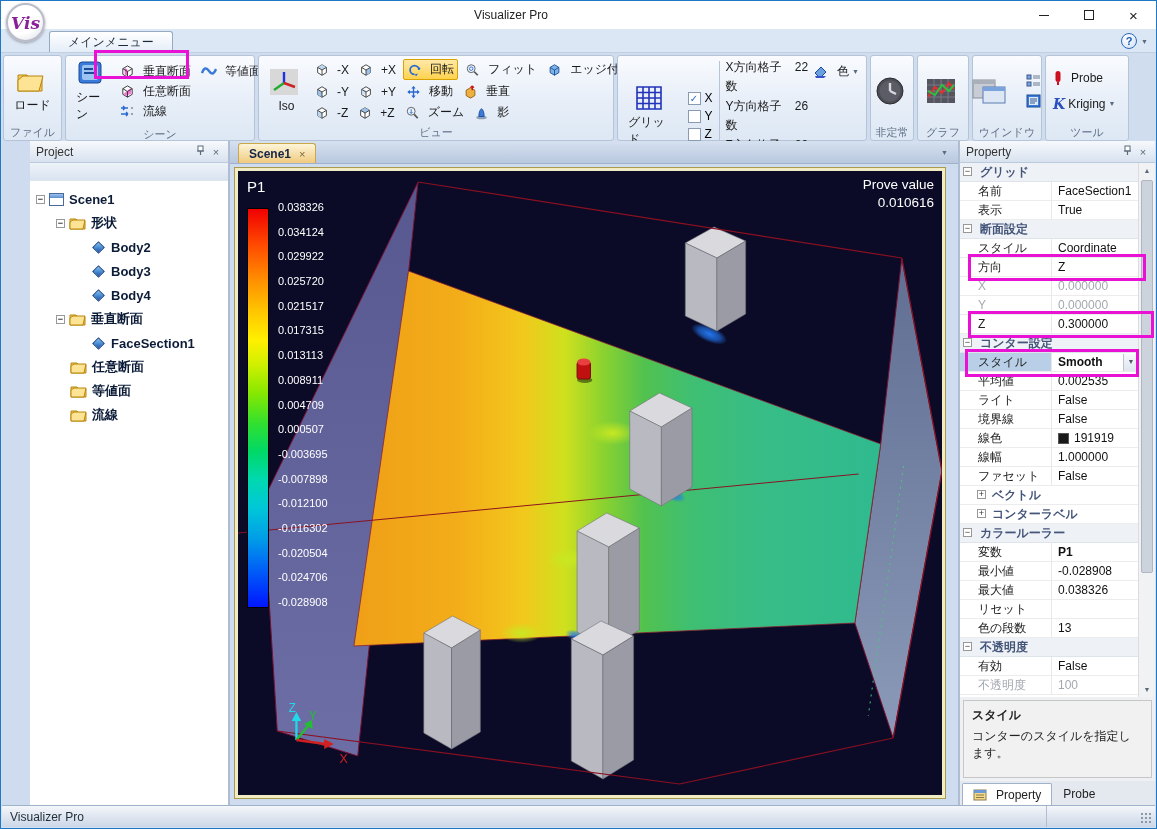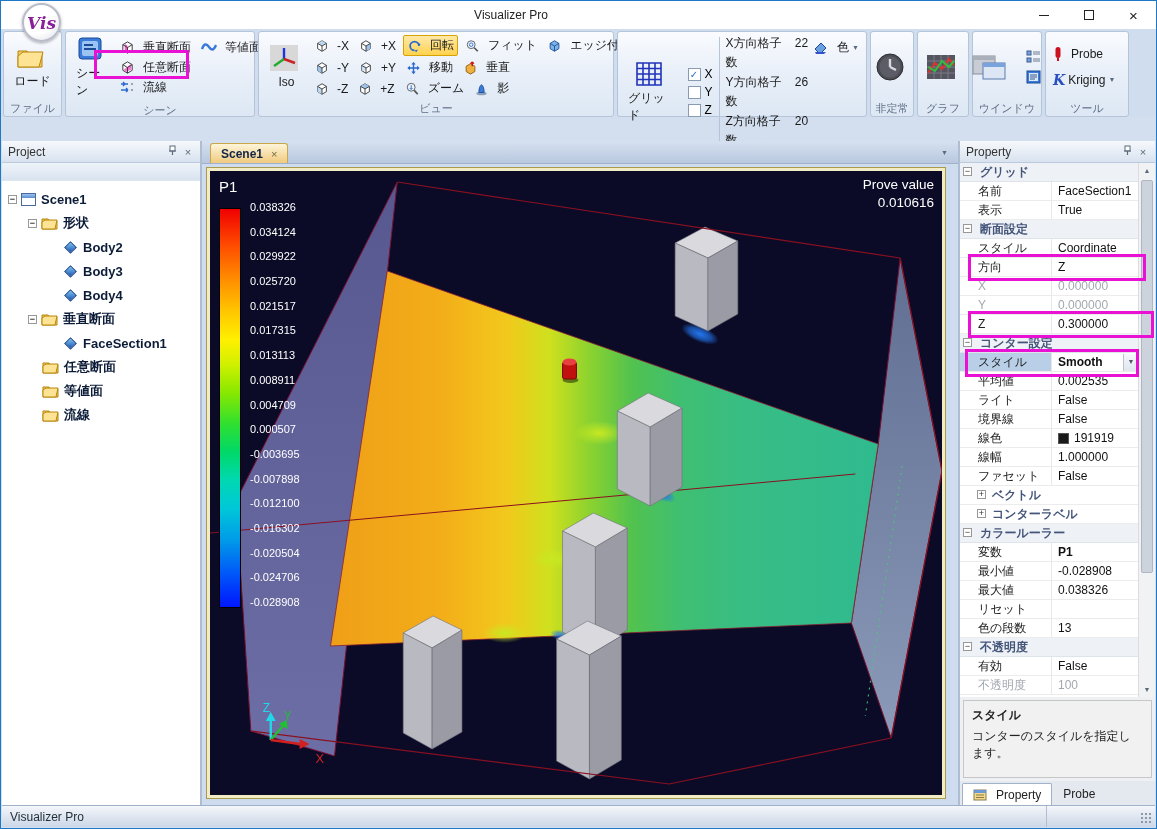--- a/index.html
+++ b/index.html
@@ -10,21 +10,21 @@
   .titlebar { position:relative; height:28px; background:#fff; display:flex; align-items:center; }
   .tb-title { flex:1; text-align:center; font-size:12px; color:#222; }
   .tb-controls { display:flex; height:100%; }
   .tb-btn { width:45px; height:100%; display:flex; align-items:center; justify-content:center; color:#222; }
   .min-glyph { width:10px; height:1px; background:#222; }
   .max-glyph { width:10px; height:10px; border:1px solid #222; }
   .close-glyph { font-size:15px; line-height:1; }
   .logo { position:absolute; left:5px; top:2px; width:39px; height:39px; border-radius:50%; z-index:50;
           background:radial-gradient(circle at 35% 30%, #ffffff 55%, #d8dce4); border:2px solid #b8bcc8;
           box-shadow:0 1px 3px rgba(0,0,0,.35); display:flex; align-items:center; justify-content:center;
-          font-family:"DejaVu Serif",serif; font-style:italic; font-weight:bold; font-size:17px; color:#8a1f9a;margin-left:16px; }
+          font-family:"DejaVu Serif",serif; font-style:italic; font-weight:bold; font-size:17px; color:#8a1f9a; }
 
   
   .ribbon-tabs { height:24px; background:#dce7f5; display:flex; align-items:flex-end; padding-left:48px; border-bottom:1px solid #c0cfe2; }
   .rtab { height:21px; padding:0 18px; background:linear-gradient(#ffffff,#e4edf8); border:1px solid #98aac2; border-bottom:none;
           border-radius:3px 3px 0 0; font-size:12px; color:#1a2a3a; display:flex; align-items:center; }
   .rtabs-right { margin-left:auto; display:flex; align-items:center; gap:4px; padding:0 8px 3px 0; }
   .help-circle { width:16px; height:16px; border-radius:50%; background:radial-gradient(circle at 35% 30%,#ffffff,#cfe0f5); border:1px solid #2a6ac0;
                  color:#1a5ab8; font-size:11px; font-weight:bold; display:flex; align-items:center; justify-content:center; }
   .mini-arrow { font-size:7px; color:#5a6a80; }
 
@@ -39,21 +39,21 @@
   .smallbtn.hl { background:linear-gradient(#ffe9a8,#ffd24e); border:1px solid #d8a200; }
   .btn-col { display:flex; flex-direction:column; justify-content:center; gap:1px; }
   .btn-row { display:flex; align-items:center; gap:4px; }
   .chk { width:13px; height:13px; border:1px solid #8a9ab0; background:#fff; display:inline-flex; align-items:center; justify-content:center;
          font-size:10px; color:#2a6ad0; font-weight:bold; }
   .vsep { width:1px; align-self:stretch; background:#b5c4d8; margin:3px 4px; }
   .cnt-row { display:flex; gap:4px; font-size:12px; color:#1a1a1a; line-height:19px; }
   .kicon { font-family:"DejaVu Serif",serif; font-style:italic; font-weight:bold; color:#2a50c0; font-size:14px; }
 
   
-  .main { position:absolute; top:140px; left:1px; right:1px; bottom:23px; display:flex; background:#cfdcef; }
+  .main { position:absolute; top:140px; left:1px; right:1px; bottom:23px; display:flex; background:#cfdcef;padding-left:28px; }
 
   
   .project { width:200px; background:#fff; border-right:2px solid #aebdd2; display:flex; flex-direction:column; }
   .panel-head { height:22px; background:linear-gradient(#f6f9fc,#d8e2ef); border-bottom:1px solid #bccadd; display:flex; align-items:center;
                 font-size:12px; color:#333; padding:0 4px 0 6px; }
   .panel-head .ph-sp { flex:1; }
   .ph-ico { width:16px; text-align:center; color:#55땀6a7a; color:#5a6a7a; font-size:11px; }
   .proj-strip { height:18px; background:linear-gradient(#eef3f9,#d9e3f0); border-bottom:1px solid #e0e6ee; }
   .tree { flex:1; overflow:hidden; padding-top:6px; }
   .trow { display:flex; align-items:center; height:24px; font-size:13px; color:#0c1c38; font-weight:bold; }
@@ -137,20 +137,27 @@
         </div>
       <div class="tb-btn">
           <span class="max-glyph"></span>
         </div>
       <div class="tb-btn">
           <span class="close-glyph">×</span>
         </div>
     </div>
   </div>
 
+  <div class="ribbon-tabs">
+    <div class="rtab">メインメニュー</div>
+    <div class="rtabs-right">
+      <div class="help-circle">?</div>
+      <span class="mini-arrow">▼</span>
+    </div>
+  </div>
 
   <div class="ribbon">
 
     <div class="rgroup" style="width:59px;">
       <div class="rg-body" style="justify-content:center;">
         <div class="bigbtn">
           <span class="t-ic">
             <svg width="30" height="26" viewBox="0 0 30 26">
                 <path d="M3 7 h9 l3 3 h12 v13 h-24 z" fill="#f7cd61" stroke="#b8860b"></path>
                 <path d="M3 12 l5 -4 h20 l-4 15 h-21 z" fill="#fde394" stroke="#b8860b"></path>

